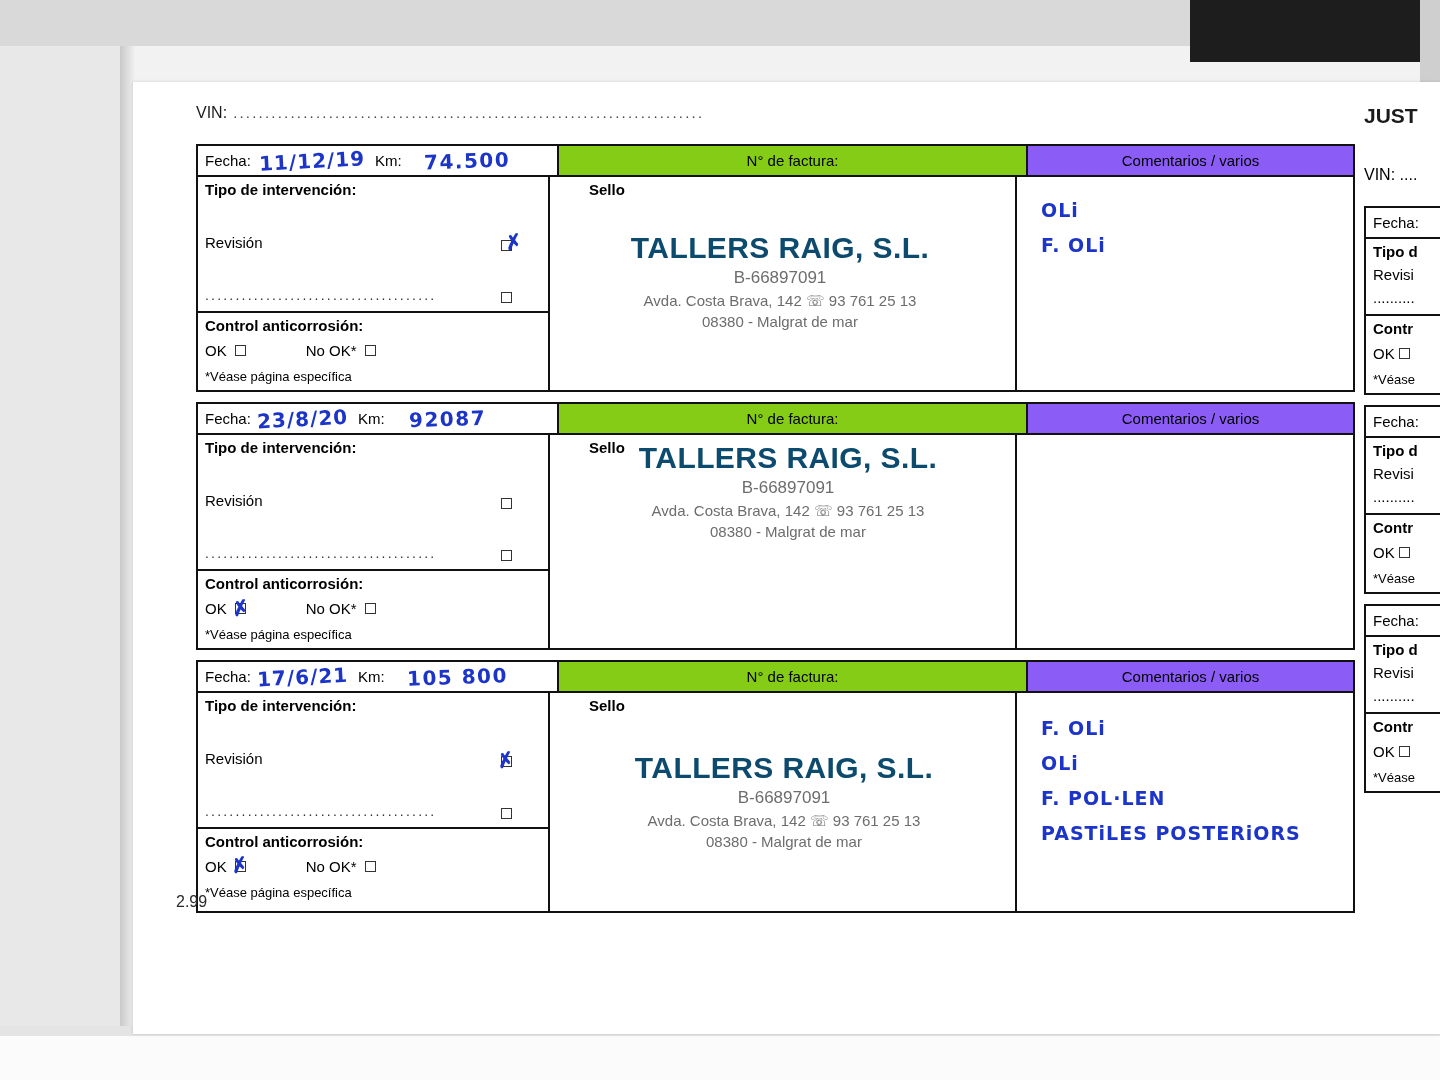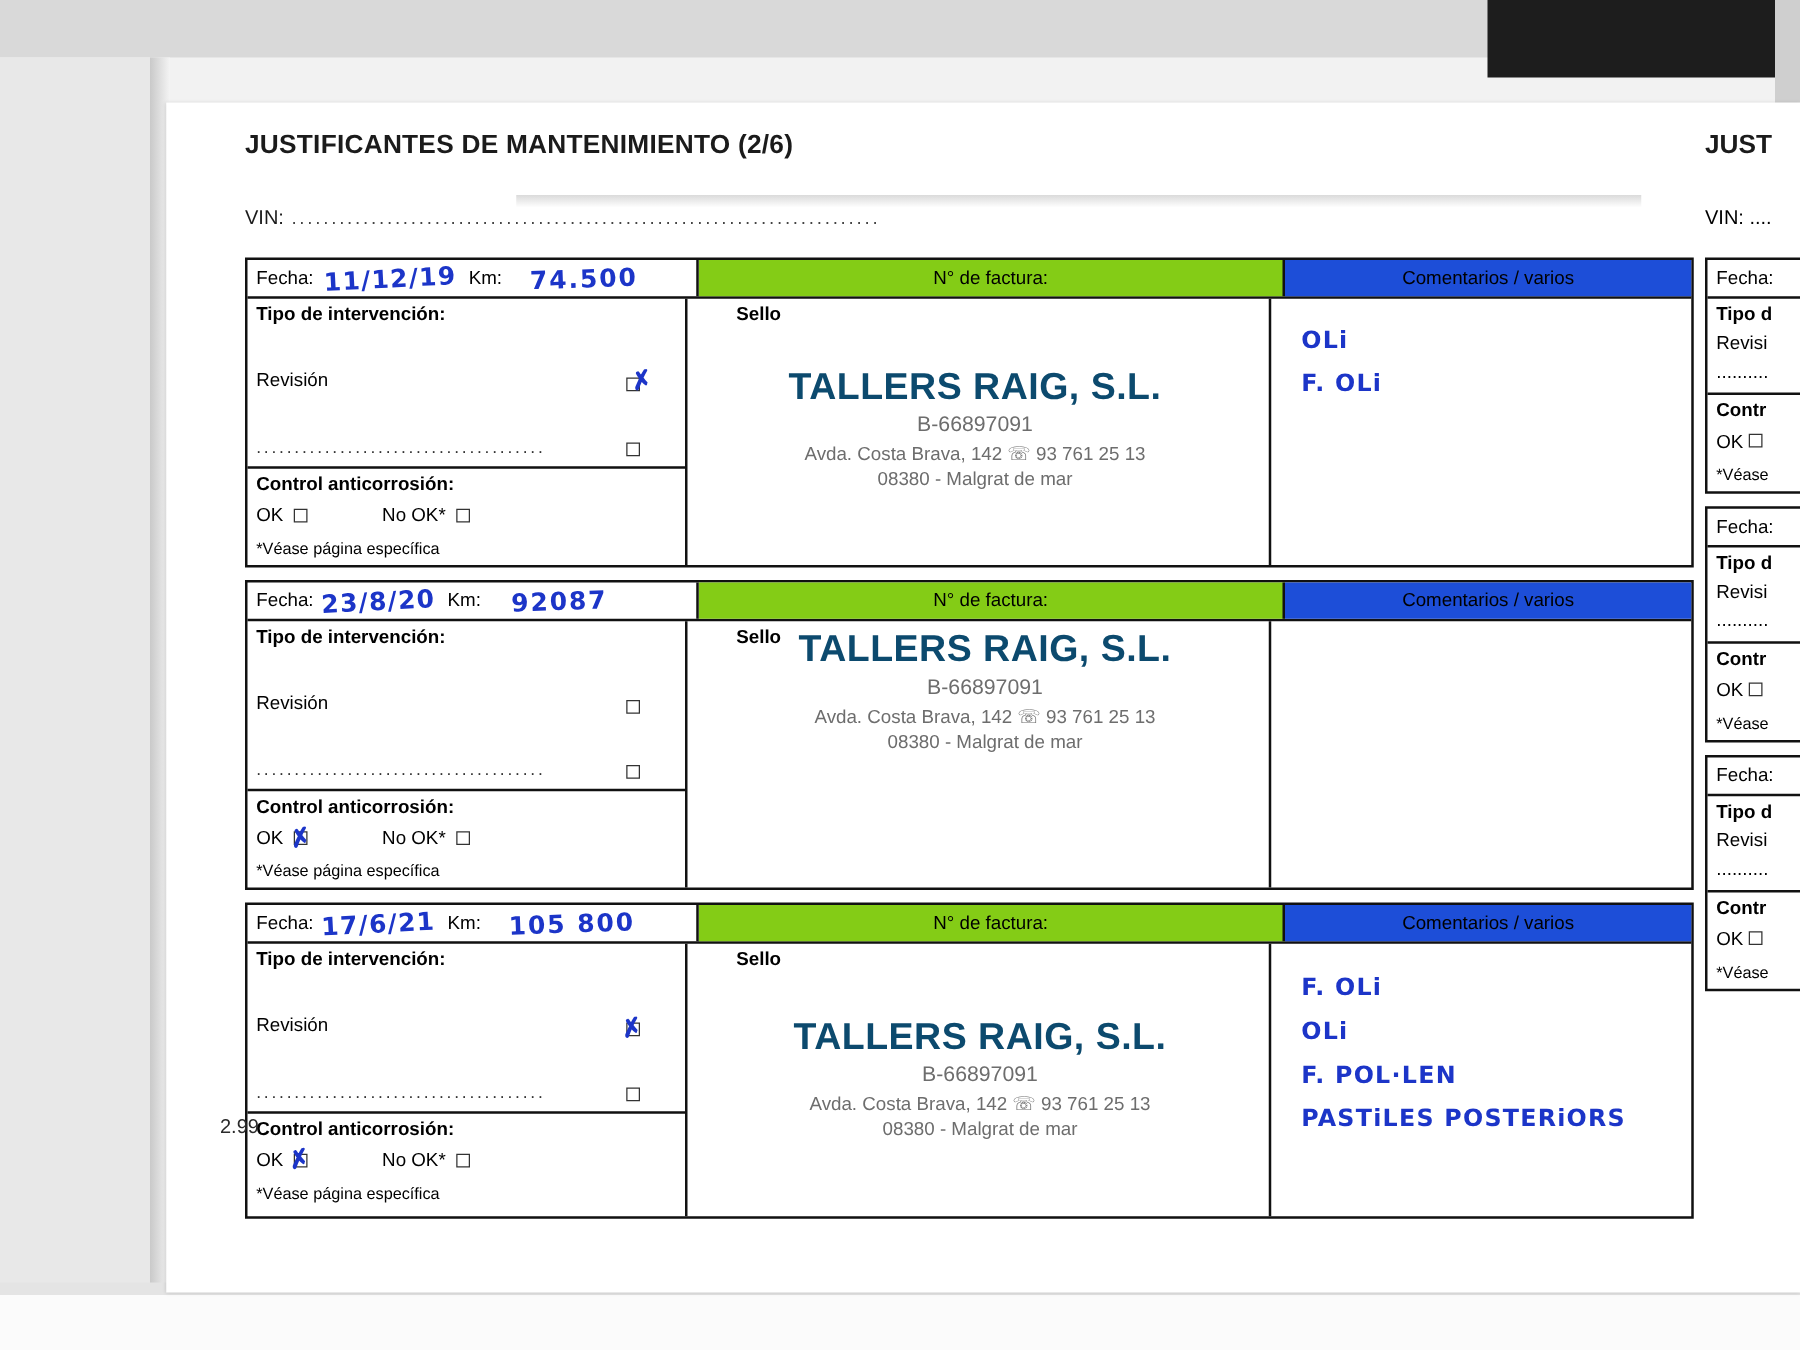--- a/index.html
+++ b/index.html
@@ -141,21 +141,21 @@
     justify-content: center;
     font-size: 15px;
     background: #84cc16;
   }
   .rec-h-right {
     flex: 1;
     display: flex;
     align-items: center;
     justify-content: center;
     font-size: 15px;
-    background: #1d4ed8;
+    background: #8b5cf6;
   }
   .rec-body {
     display: flex;
     min-height: 178px;
   }
   .col-left {
     width: 352px;
     border-right: 2px solid #111;
     box-sizing: border-box;
   }
@@ -355,21 +355,20 @@
 <div class="scan-shadow-strip"></div>
 <div class="scan-bottom-grey"></div>
 <div class="scan-bottom-band"></div>
 
 <div class="sheet">
   <div class="sheet-top-curl"></div>
 </div>
 
 <div class="form-main">
 
-  <h1 class="doc-title">JUSTIFICANTES DE MANTENIMIENTO (2/6)</h1>
 
   <div class="vin-row">
     <span class="vin-label">VIN:</span>
     <span class="vin-dots">..........................................................................</span>
   </div>
 
   <div class="record">
     <div class="rec-header">
       <div class="rec-h-left">
         <span>Fecha:</span>

